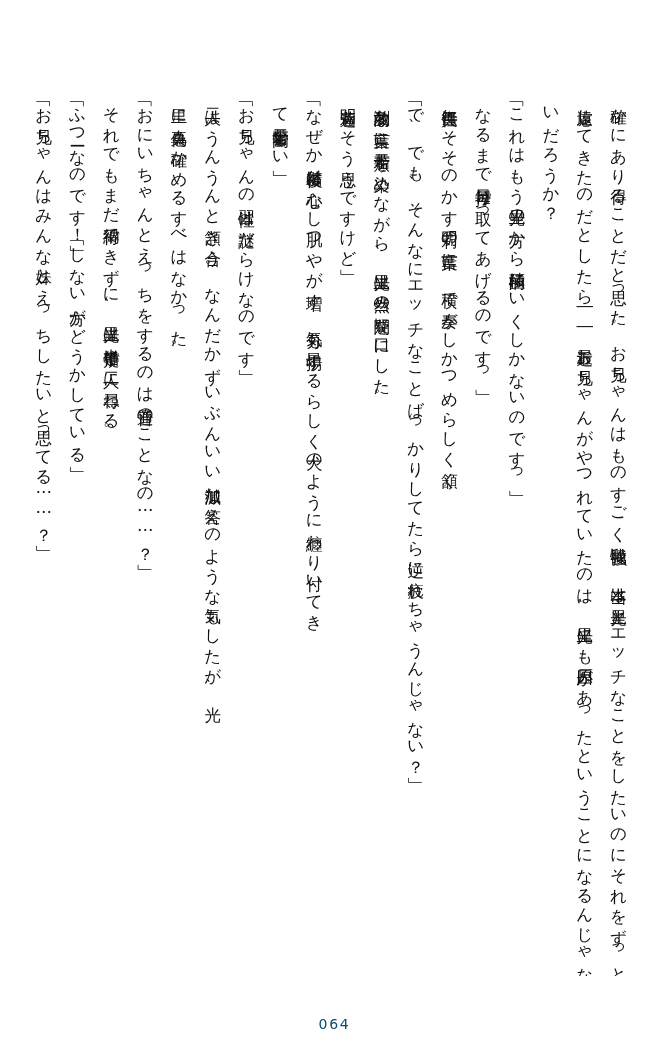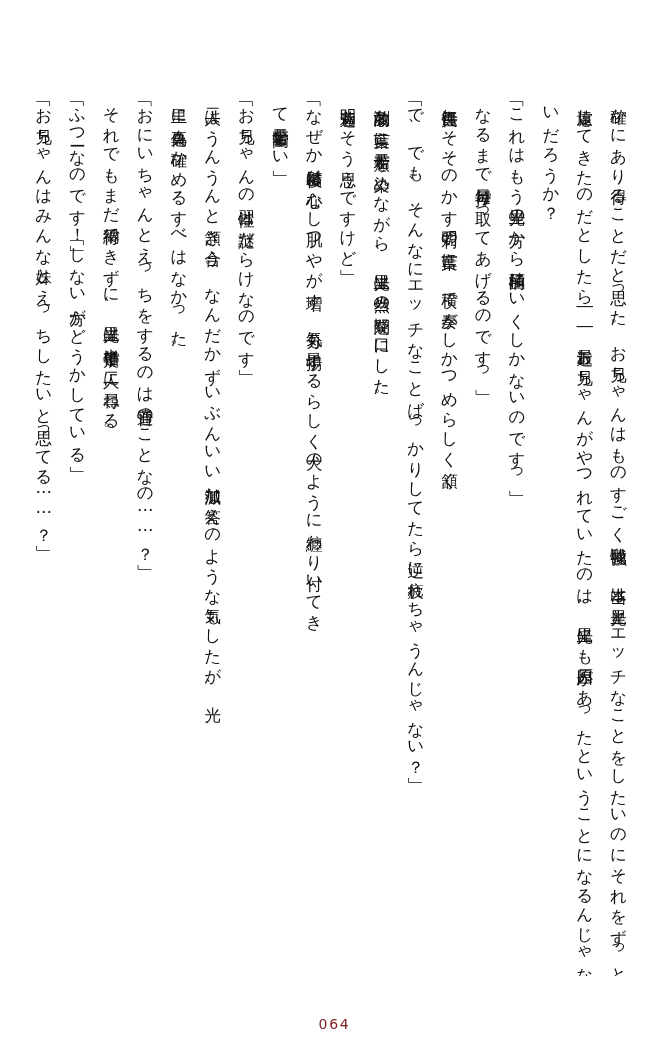--- a/index.html
+++ b/index.html
@@ -47,21 +47,21 @@
   }
 
   .page-number {
     position: absolute;
     bottom: 18px;
     left: 0;
     right: 0;
     text-align: center;
     font-size: 14px;
     letter-spacing: 0.12em;
-    color: #7f1d1d;
+    color: #0c4a6e;
     font-family: "DejaVu Sans", "Liberation Sans", sans-serif;
   }
 </style>
 </head>
 <body>
 
 <div class="page">
 
   <div class="text-body">
     <p>確かにあり得ることだと思った。お兄ちゃんはものすごく我慢強い。本当は光里とエッチなことをしたいのにそれをずっと遠慮してきたのだとしたら――最近お兄ちゃんがやつれていたのは、光里にも原因があったということになるんじゃないだろうか？</p>

